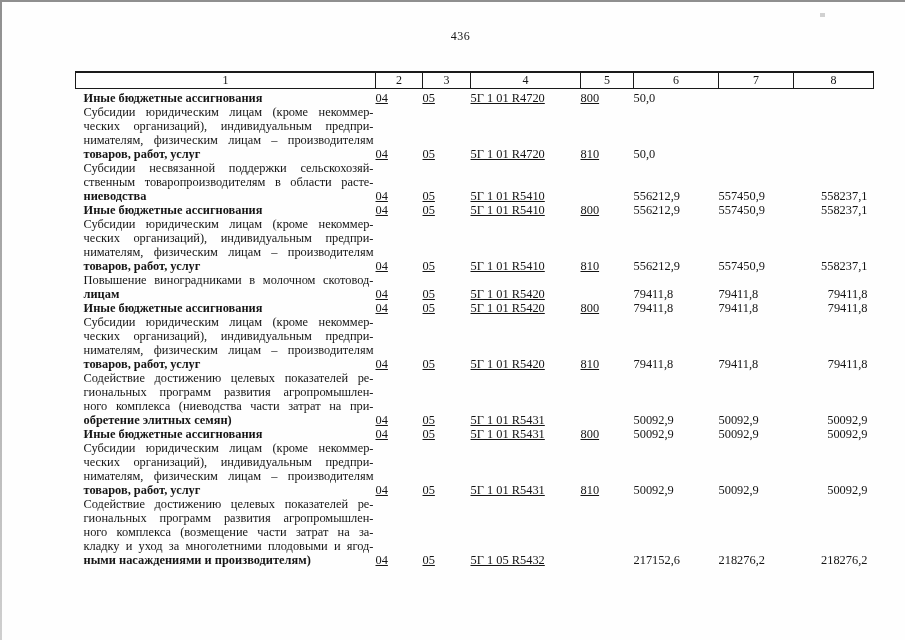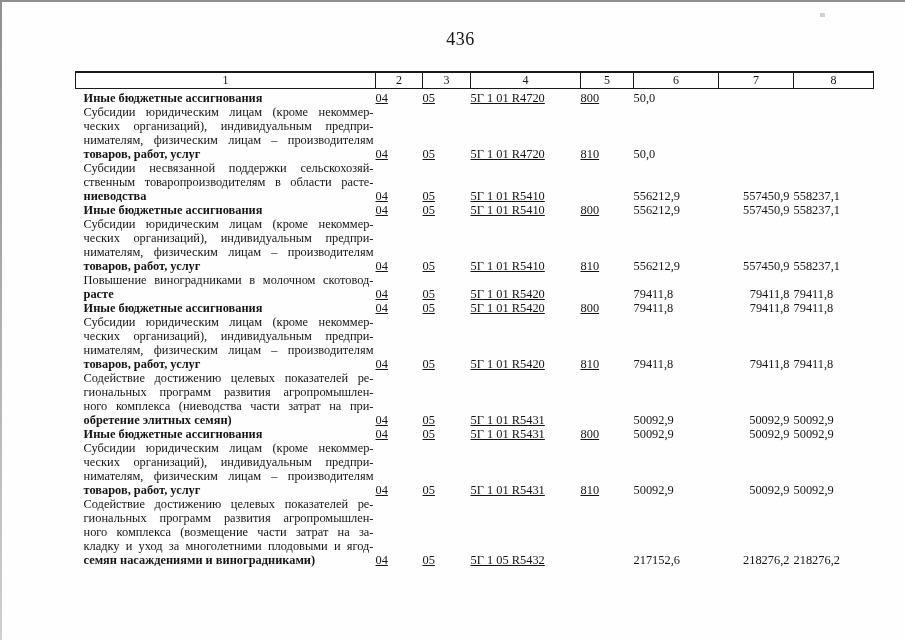--- a/index.html
+++ b/index.html
@@ -20,21 +20,21 @@
     position: absolute; top: 0; left: 0; width: 2px; height: 640px;
     background: linear-gradient(#8f8f8f, #cfcfcf);
   }
   .scan-artifact {
     position: absolute; left: 820px; top: 13px; width: 5px; height: 4px;
     background: #b9b9b9; opacity: .65;
   }
   .page-number {
     position: absolute; top: 29px; left: 0; width: 905px;
     text-align: center; text-indent: 16px;
-    font-size: 18px; letter-spacing: .5px;
+    font-size: 12px; letter-spacing: .5px;
   }
   table.budget {
     position: absolute; left: 75px; top: 71px; width: 798px;
     border-collapse: collapse; table-layout: fixed;
   }
   thead th {
     border: 1.5px solid #1a1a1a;
     border-top-width: 2.5px;
     font-weight: normal;
     font-size: 12px;
@@ -49,22 +49,22 @@
     vertical-align: bottom;
     font-size: 12.4px;
     line-height: 14px;
   }
   tbody tr:first-child td { padding-top: 2px; }
   td.c1 { padding-left: 8px; padding-right: 2px; }
   .jline { text-align: justify; text-align-last: justify; white-space: nowrap; }
   .lastline { text-align: left; white-space: nowrap; font-weight: bold; }
   td.c2, td.c3, td.c4, td.c5 { text-align: left; text-decoration: underline; }
   td.c6 { text-align: left; padding-right: 6px; }
-  td.c7 { text-align: right; padding-right: 4px; }
-  td.c8 { padding-right: 6px; }
+  td.c7 { padding-right: 4px; }
+  td.c8 { text-align: right; padding-right: 6px; }
 </style>
 </head>
 <body>
 
 <div class="page">
   <div class="scan-edge-top"></div>
   <div class="scan-edge-left"></div>
   <div class="scan-artifact"></div>
 
   <div class="page-number">436</div>
@@ -157,21 +157,21 @@
           <td class="c3">05</td>
           <td class="c4">5Г 1 01 R5410</td>
           <td class="c5">810</td>
           <td class="c6">556212,9</td>
           <td class="c7">557450,9</td>
           <td class="c8">558237,1</td>
         </tr>
         <tr>
           <td class="c1">
             <div class="jline">Повышение виноградниками в молочном скотовод-</div>
-            <div class="lastline">расте</div>
+            <div class="lastline">лицам</div>
           </td>
           <td class="c2">04</td>
           <td class="c3">05</td>
           <td class="c4">5Г 1 01 R5420</td>
           <td class="c5"></td>
           <td class="c6">79411,8</td>
           <td class="c7">79411,8</td>
           <td class="c8">79411,8</td>
         </tr>
         <tr>
@@ -242,21 +242,21 @@
           <td class="c6">50092,9</td>
           <td class="c7">50092,9</td>
           <td class="c8">50092,9</td>
         </tr>
         <tr>
           <td class="c1">
             <div class="jline">Содействие достижению целевых показателей ре-</div>
             <div class="jline">гиональных программ развития агропромышлен-</div>
             <div class="jline">ного комплекса (возмещение части затрат на за-</div>
             <div class="jline">кладку и уход за многолетними плодовыми и ягод-</div>
-            <div class="lastline">семян насаждениями и виноградниками)</div>
+            <div class="lastline">ными насаждениями и производителям)</div>
           </td>
           <td class="c2">04</td>
           <td class="c3">05</td>
           <td class="c4">5Г 1 05 R5432</td>
           <td class="c5"></td>
           <td class="c6">217152,6</td>
           <td class="c7">218276,2</td>
           <td class="c8">218276,2</td>
         </tr>
       </tbody>

